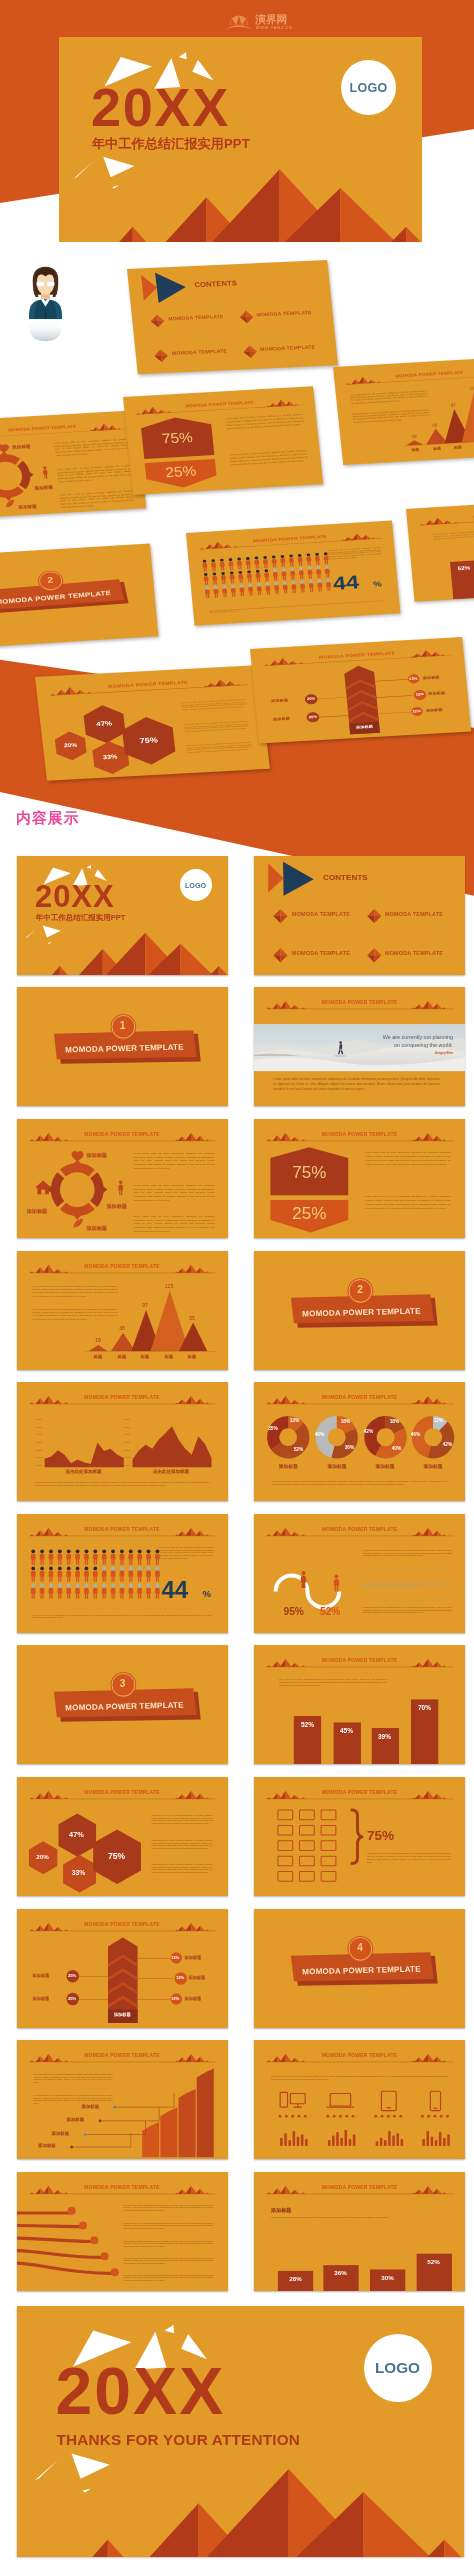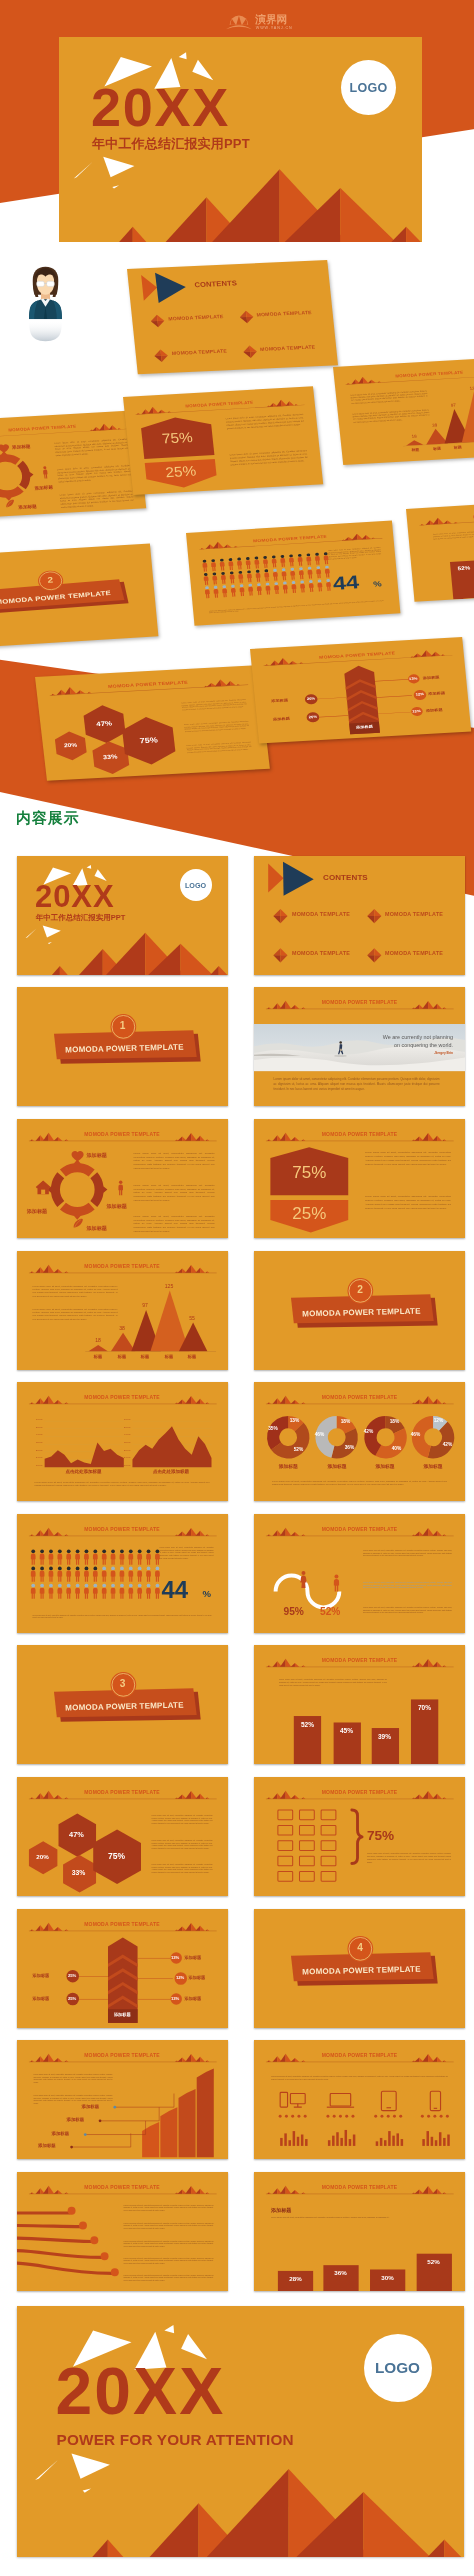--- a/index.html
+++ b/index.html
@@ -29,21 +29,21 @@
 
   
   .avatar{position:absolute;left:21.6px;top:264px;width:47px;height:84px;}
 
   
   .montage{position:absolute;left:0;top:238px;width:475px;height:528px;}
   .msl{position:absolute;background:#E29A28;box-shadow:1.1px 2.3px 4px rgba(0,0,0,.28);}
   .msl-in{position:absolute;left:0;top:0;width:100%;height:100%;overflow:hidden;}
 
   
-  .section-title{position:absolute;left:16px;top:809px;font-size:14.8px;font-weight:bold;color:#15803d;
+  .section-title{position:absolute;left:16px;top:809px;font-size:14.8px;font-weight:bold;color:#ec4899;
                  letter-spacing:1.1px;}
 
   
   .slide{position:absolute;background:#E29A28;overflow:hidden;
          box-shadow:0 0.6px 1.7px rgba(0,0,0,.30), 0 0 0.6px rgba(0,0,0,.25);}
   .g{width:211px;height:119px;}
   .big-slide{position:absolute;left:16.5px;top:2306px;width:447px;height:251px;background:#E29A28;overflow:hidden;
              box-shadow:0 0.6px 2.3px rgba(0,0,0,.32), 0 0 0.6px rgba(0,0,0,.25);}
 
   
@@ -1859,17 +1859,17 @@
             <path d="M389 233 L270 361 L389 361 Z" fill="#B03A1A"></path>
             <path d="M389 233 L508 361 L389 361 Z" fill="#D4551B"></path>
             <path d="M496 266 L398 361 L496 361 Z" fill="#B03A1A"></path>
             <path d="M496 266 L594 361 L496 361 Z" fill="#D4551B"></path>
             <path d="M612 334 L586 361 L612 361 Z" fill="#B03A1A"></path>
             <path d="M612 334 L638 361 L612 361 Z" fill="#D4551B"></path>
           </g>
         </svg>
       </div>
     <div class="t-title" style="left:39px;top:52px;font-size:66px;letter-spacing:2.1px">20XX</div>
-    <div class="t-sub" style="left:40px;top:126px;font-size:15.3px;letter-spacing:0.2px">POWER FOR YOUR ATTENTION</div>
+    <div class="t-sub" style="left:40px;top:126px;font-size:15.3px;letter-spacing:0.2px">THANKS FOR YOUR ATTENTION</div>
     <div class="t-logo" style="left:347px;top:28px;width:68px;height:68px;font-size:15.3px">LOGO</div>
   </div>
 </div>
 
 
 </body></html>

